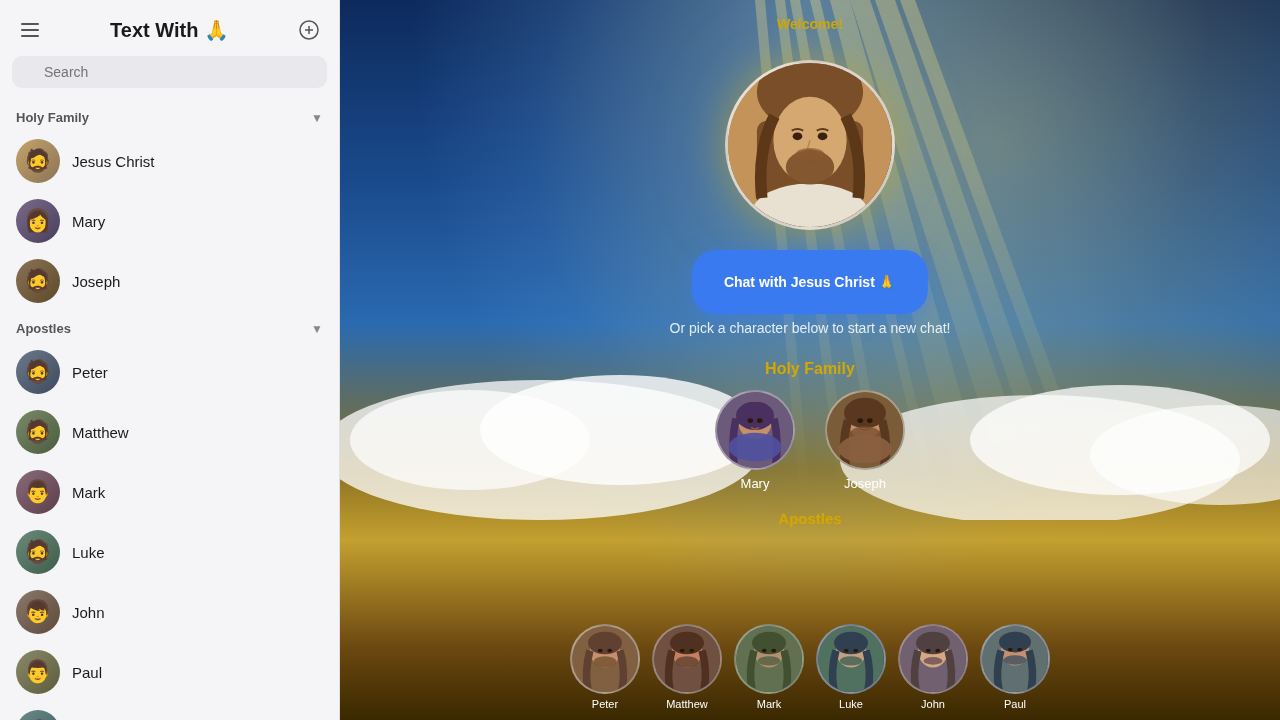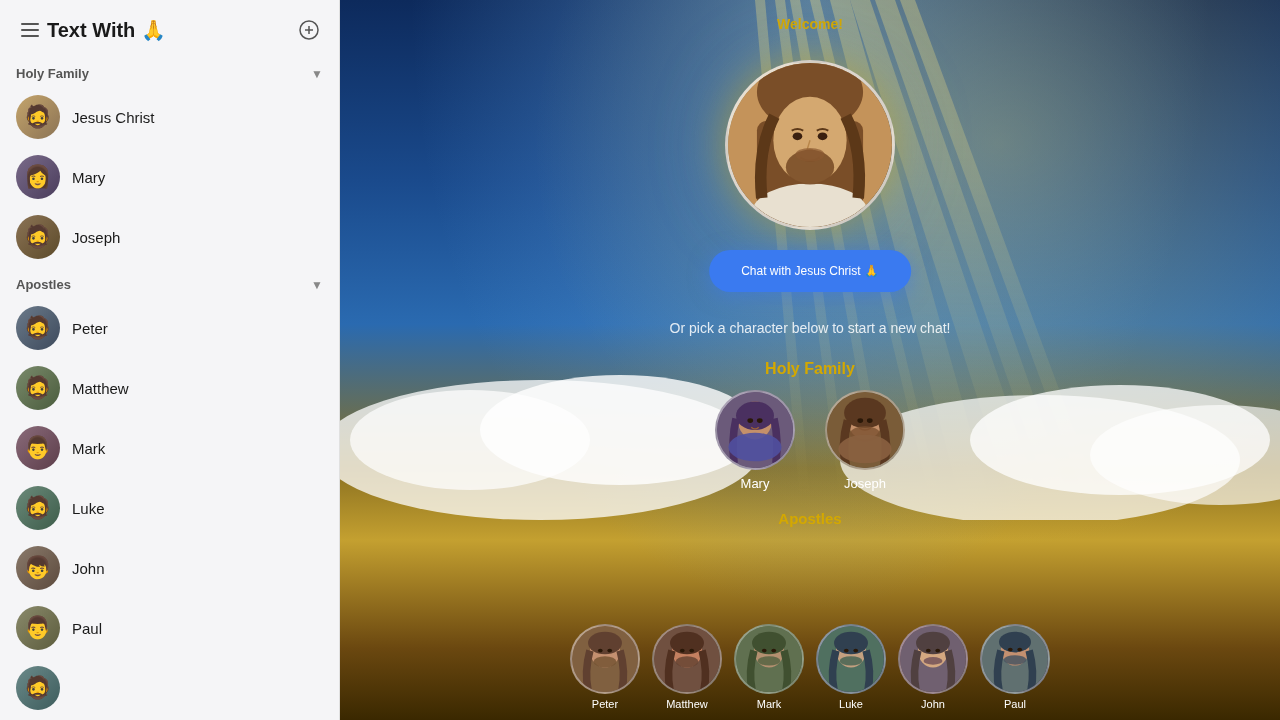--- a/index.html
+++ b/index.html
@@ -16,20 +16,21 @@
       border-right: 1px solid #e0e0e0;
       overflow-y: auto;
     }
 
     .sidebar-header {
       display: flex;
       align-items: center;
       padding: 16px 16px 12px;
       gap: 3px;
       background: #f5f5f7;
+      text-align: center;
     }
 
     .sidebar-title {
       font-size: 20px;
       font-weight: 700;
       color: #1a1a1a;
       flex: 1;
     }
 
     .sidebar-icon-btn {
@@ -187,23 +188,23 @@
     
     .chat-button {
       position: absolute;
       top: 250px;
       left: 50%;
       transform: translateX(-50%);
       background: #3a7af0;
       color: white;
       border: none;
       border-radius: 24px;
-      padding: 14px 32px;
-      font-size: 12px;
-      font-weight: 400;
+      padding: 24px 32px;
+      font-size: 14px;
+      font-weight: 700;
       cursor: pointer;
       white-space: nowrap;
       box-shadow: 0 4px 20px rgba(58,122,240,0.5);
     }
 
     .pick-text {
       position: absolute;
       top: 320px;
       left: 50%;
       transform: translateX(-50%);
@@ -337,20 +338,26 @@
     <span class="sidebar-title">Text With 🙏</span>
     <button class="sidebar-icon-btn">
       <svg width="20" height="20" viewBox="0 0 20 20" fill="none">
         <circle cx="10" cy="10" r="9" stroke="#555" stroke-width="1.5"></circle>
         <line x1="10" y1="6" x2="10" y2="14" stroke="#555" stroke-width="1.5"></line>
         <line x1="6" y1="10" x2="14" y2="10" stroke="#555" stroke-width="1.5"></line>
       </svg>
     </button>
   </div>
 
+  <div class="search-container">
+    <div class="search-wrapper">
+      <span class="search-icon-inner">🔍</span>
+      <input class="search-input" type="text" placeholder="Search" style="">
+    </div>
+  </div>
 
   <div class="group-header">
     <span class="group-label">Holy Family</span>
     <span class="chevron-icon">▼</span>
   </div>
 
   <div class="character-item">
     <div class="avatar-circle av-jesus">
       <span style="font-size:22px;">🧔</span>
     </div>

